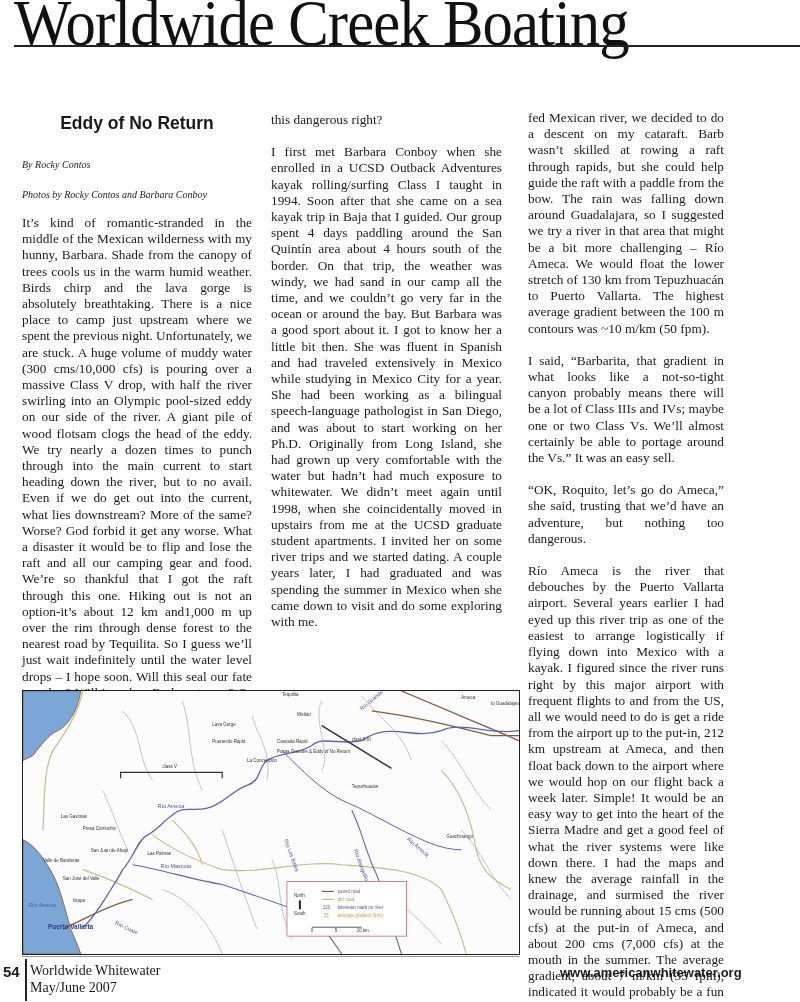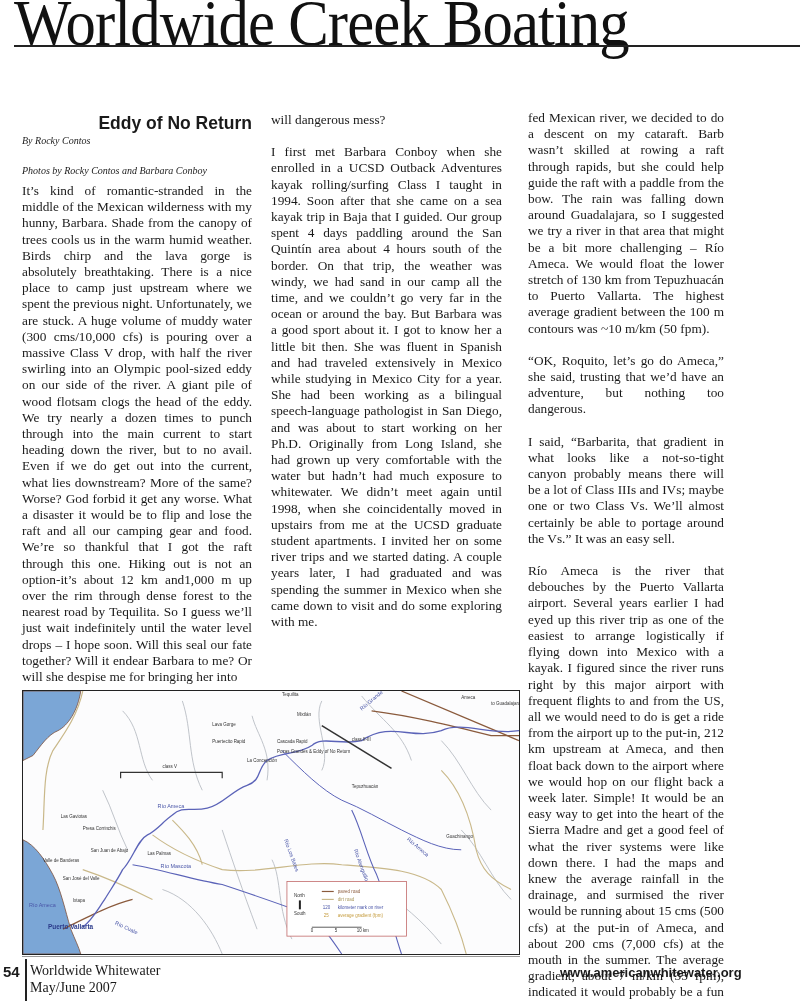--- a/index.html
+++ b/index.html
@@ -21,26 +21,26 @@
       position: absolute; font-size: 13.3px; line-height: 16.2px; text-align: justify;
       hyphens: none;
     }
     .col p { margin-bottom: 16px; }
     .col1 { left: 22px; top: 112px; width: 230px; }
     .col2 { left: 271px; top: 112px; width: 231px; }
     .col3 { left: 528px; top: 110px; width: 196px; }
 
     .article-title {
       font-family: "Liberation Sans", "DejaVu Sans", sans-serif;
-      font-weight: bold; font-size: 17.5px; line-height: 22px; margin-bottom: 0; text-align: right;
+      font-weight: bold; font-size: 17.5px; line-height: 22px; margin-bottom: 24px; text-align: center;
     }
     .byline {
       font-style: italic; font-size: 10px; line-height: 13px; margin-bottom: 17px; text-align: left;
     }
-    .byline.photos { margin-bottom: 6px; font-family: Liberation Serif, serif; }
+    .byline.photos { margin-bottom: 14px; font-family: Liberation Serif, serif; }
 
     .map {
       position: absolute; left: 22px; top: 690px; width: 498px; height: 265px;
       border: 1.5px solid #222; background: #fcfcfd; overflow: hidden;
     }
     .map svg { width: 100%; height: 100%; display: block; }
     .map-label { font-family: "Liberation Sans", sans-serif; font-size: 4.5px; fill: #333; }
     .map-label.river { fill: #4a56a8; font-size: 5.5px; }
     .map-label.big { font-size: 6.5px; fill: #2b3a8a; font-weight: bold; }
 
@@ -65,28 +65,28 @@
 <div class="masthead-rule"></div>
 
 <div class="col col1">
   <h1 class="article-title">Eddy of No Return</h1>
   <div class="byline">By Rocky Contos</div>
   <div class="byline photos">Photos by Rocky Contos and Barbara Conboy</div>
   <p>It’s kind of romantic-stranded in the middle of the Mexican wilderness with my hunny, Barbara. Shade from the canopy of trees cools us in the warm humid weather. Birds chirp and the lava gorge is absolutely breathtaking. There is a nice place to camp just upstream where we spent the previous night. Unfortunately, we are stuck. A huge volume of muddy water (300 cms/10,000 cfs) is pouring over a massive Class V drop, with half the river swirling into an Olympic pool-sized eddy on our side of the river. A giant pile of wood flotsam clogs the head of the eddy. We try nearly a dozen times to punch through into the main current to start heading down the river, but to no avail. Even if we do get out into the current, what lies downstream? More of the same? Worse? God forbid it get any worse. What a disaster it would be to flip and lose the raft and all our camping gear and food. We’re so thankful that I got the raft through this one. Hiking out is not an option-it’s about 12 km and1,000 m up over the rim through dense forest to the nearest road by Tequilita. So I guess we’ll just wait indefinitely until the water level drops – I hope soon. Will this seal our fate together? Will it endear Barbara to me? Or will she despise me for bringing her into</p>
 </div>
 
 <div class="col col2">
-  <p>will dangerous mess?</p>
+  <p>this dangerous right?</p>
   <p>I first met Barbara Conboy when she enrolled in a UCSD Outback Adventures kayak rolling/surfing Class I taught in 1994. Soon after that she came on a sea kayak trip in Baja that I guided. Our group spent 4 days paddling around the San Quintín area about 4 hours south of the border. On that trip, the weather was windy, we had sand in our camp all the time, and we couldn’t go very far in the ocean or around the bay. But Barbara was a good sport about it. I got to know her a little bit then. She was fluent in Spanish and had traveled extensively in Mexico while studying in Mexico City for a year. She had been working as a bilingual speech-language pathologist in San Diego, and was about to start working on her Ph.D. Originally from Long Island, she had grown up very comfortable with the water but hadn’t had much exposure to whitewater. We didn’t meet again until 1998, when she coincidentally moved in upstairs from me at the UCSD graduate student apartments. I invited her on some river trips and we started dating. A couple years later, I had graduated and was spending the summer in Mexico when she came down to visit and do some exploring with me.</p>
 </div>
 
 <div class="col col3" style="width:196px; left:528px;">
   <p>fed Mexican river, we decided to do a descent on my cataraft. Barb wasn’t skilled at rowing a raft through rapids, but she could help guide the raft with a paddle from the bow. The rain was falling down around Guadalajara, so I suggested we try a river in that area that might be a bit more challenging – Río Ameca. We would float the lower stretch of 130 km from Tepuzhuacán to Puerto Vallarta. The highest average gradient between the 100 m contours was ~10 m/km (50 fpm).</p>
+  <p>I said, “Barbarita, that gradient in what looks like a not-so-tight canyon probably means there will be a lot of Class IIIs and IVs; maybe one or two Class Vs. We’ll almost certainly be able to portage around the Vs.” It was an easy sell.</p>
   <p>“OK, Roquito, let’s go do Ameca,” she said, trusting that we’d have an adventure, but nothing too dangerous.</p>
-  <p>I said, “Barbarita, that gradient in what looks like a not-so-tight canyon probably means there will be a lot of Class IIIs and IVs; maybe one or two Class Vs. We’ll almost certainly be able to portage around the Vs.” It was an easy sell.</p>
   <p>Río Ameca is the river that debouches by the Puerto Vallarta airport. Several years earlier I had eyed up this river trip as one of the easiest to arrange logistically if flying down into Mexico with a kayak. I figured since the river runs right by this major airport with frequent flights to and from the US, all we would need to do is get a ride from the airport up to the put-in, 212 km upstream at Ameca, and then float back down to the airport where we would hop on our flight back a week later. Simple! It would be an easy way to get into the heart of the Sierra Madre and get a good feel of what the river systems were like down there. I had the maps and knew the average rainfall in the drainage, and surmised the river would be running about 15 cms (500 cfs) at the put-in of Ameca, and about 200 cms (7,000 cfs) at the mouth in the summer. The average gradient, about 7 m/km (35 fpm), indicated it would probably be a fun river with mostly Class III-IV rapids. Now I was down in Mexico with my truck, raft, and girlfriend! I would finally get to do Ameca.</p>
 
 </div>
 
 <div class="map">
   <svg viewBox="0 0 498 265" preserveAspectRatio="none">
 
     <path d="M0,0 L58,0 C55,20 45,35 35,40 C25,44 18,55 10,65 L0,70 Z" fill="#7ba6d6" stroke="#7d4f3a" stroke-width="0.8"></path>
 
     <path d="M0,150 C12,155 22,170 30,185 C38,200 42,220 48,240 C52,250 56,258 58,265 L0,265 Z" fill="#7ba6d6" stroke="#7d4f3a" stroke-width="0.8"></path>

